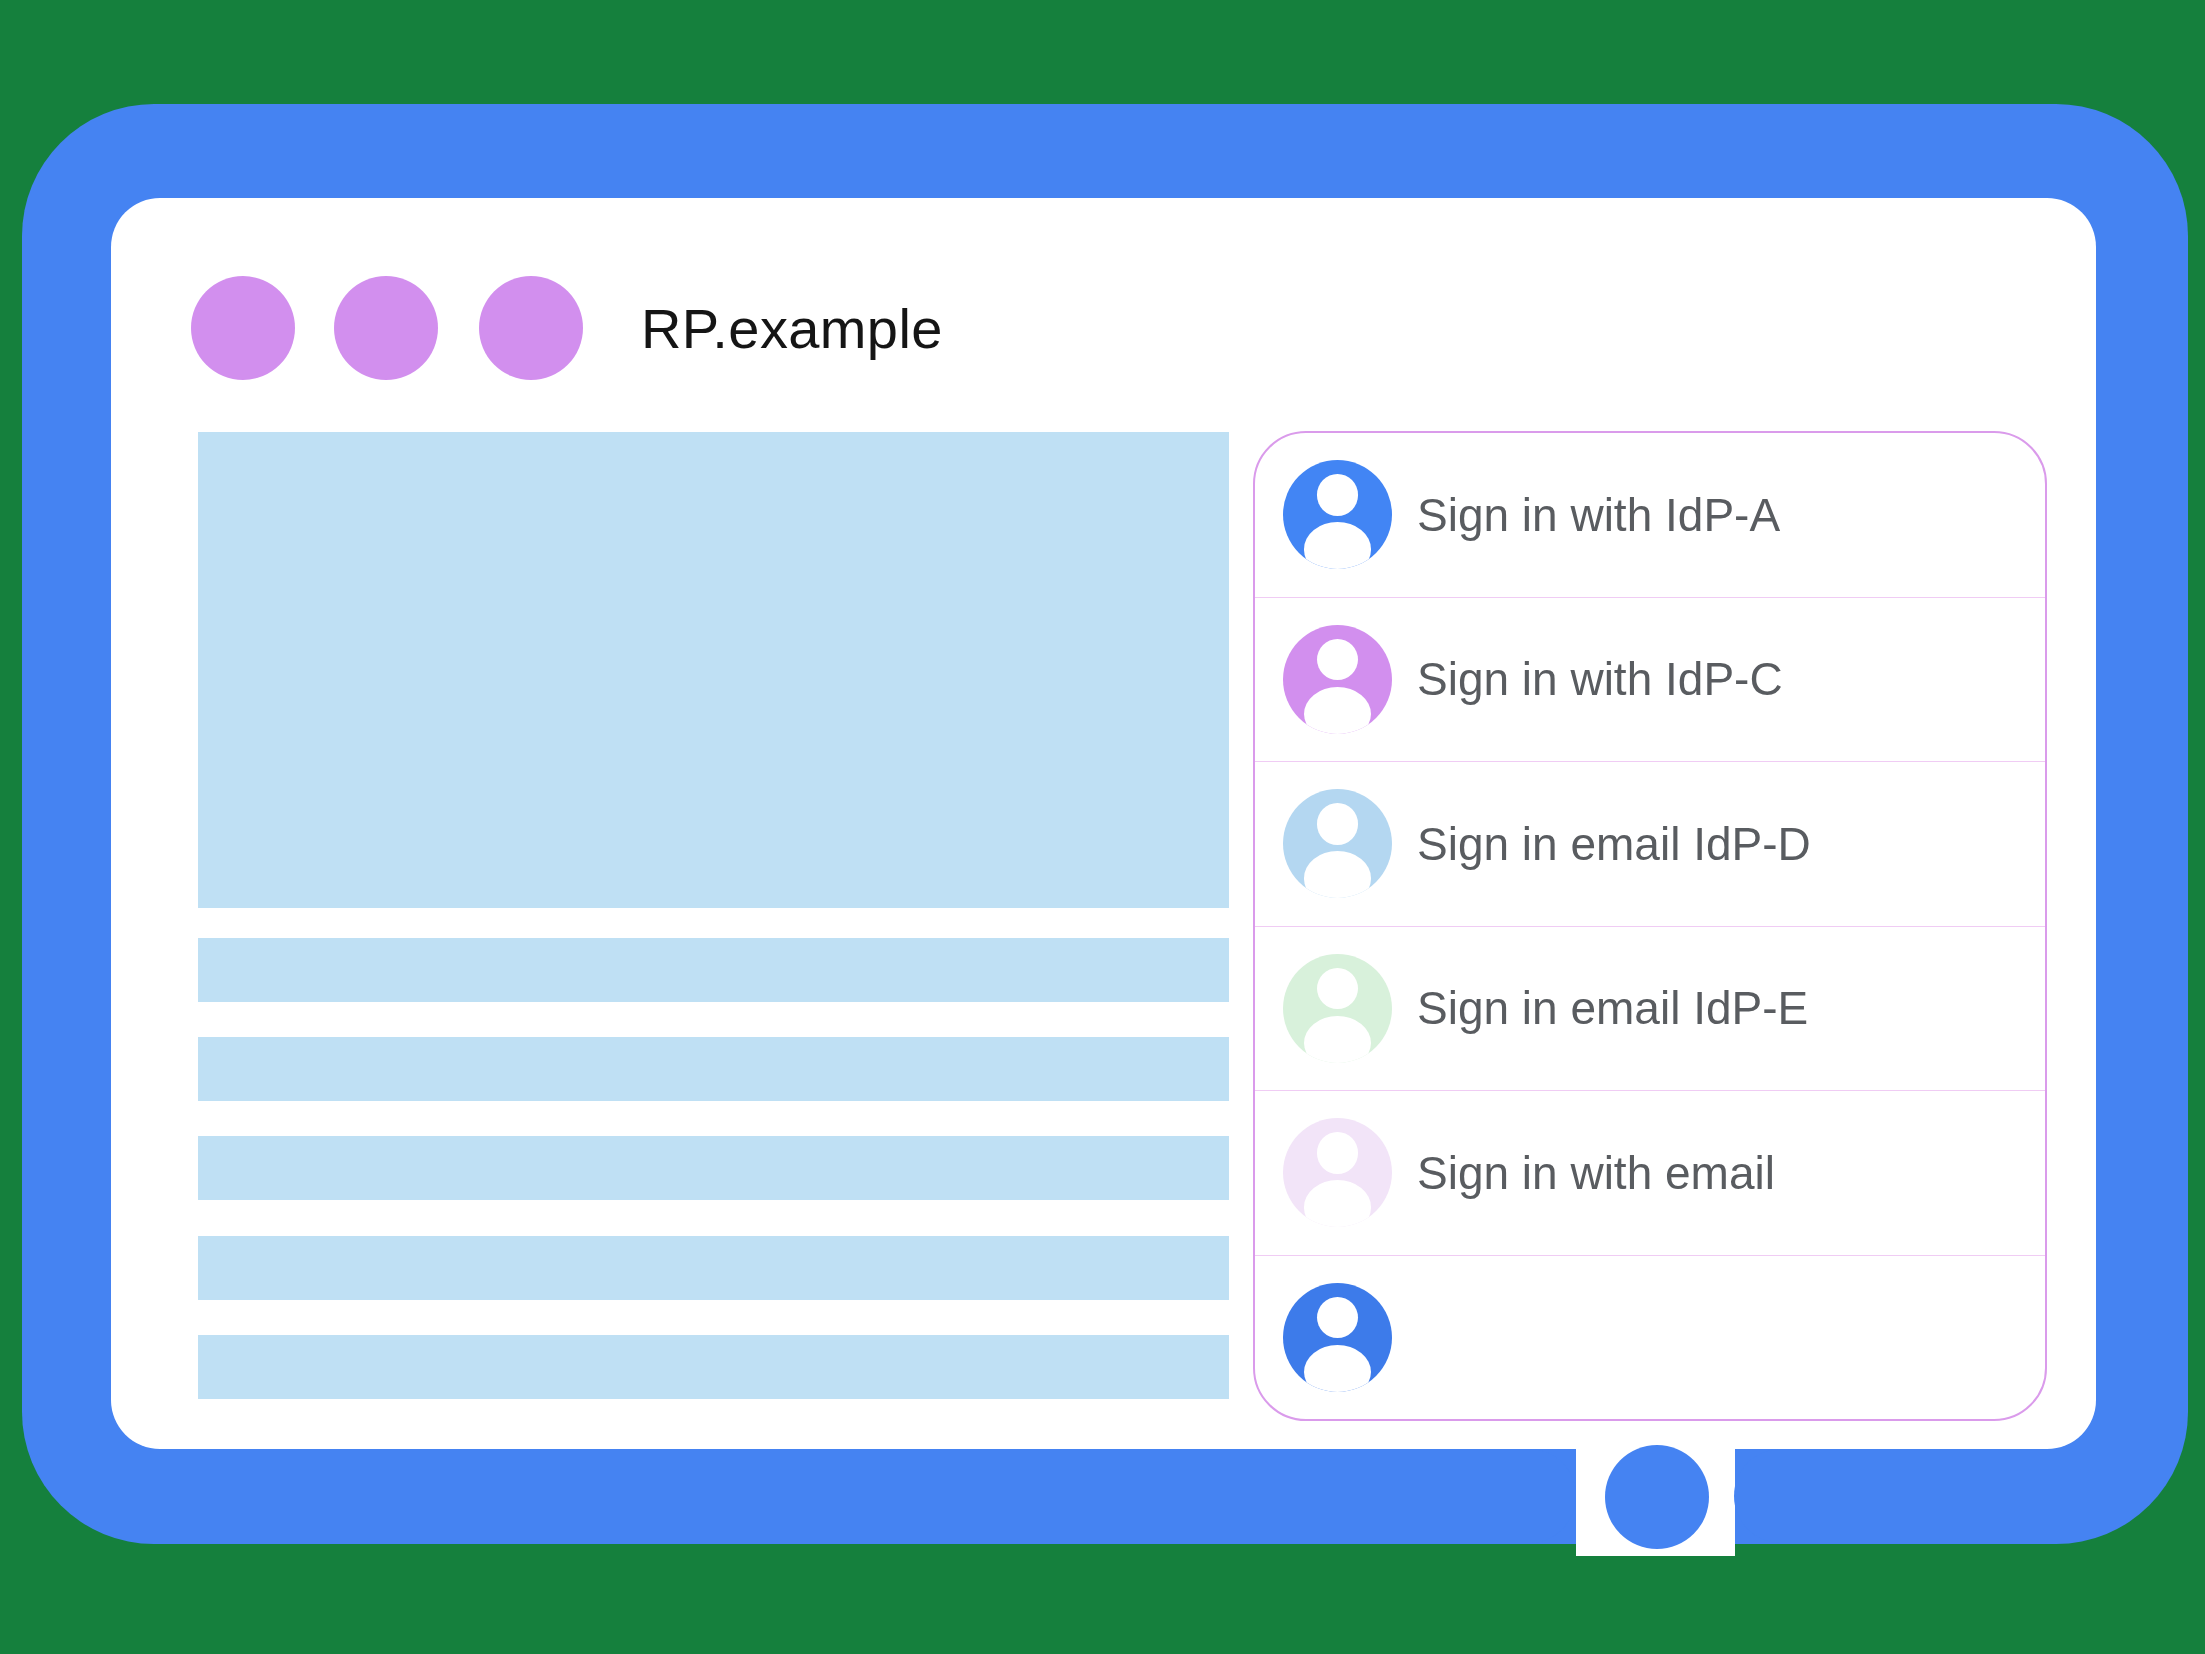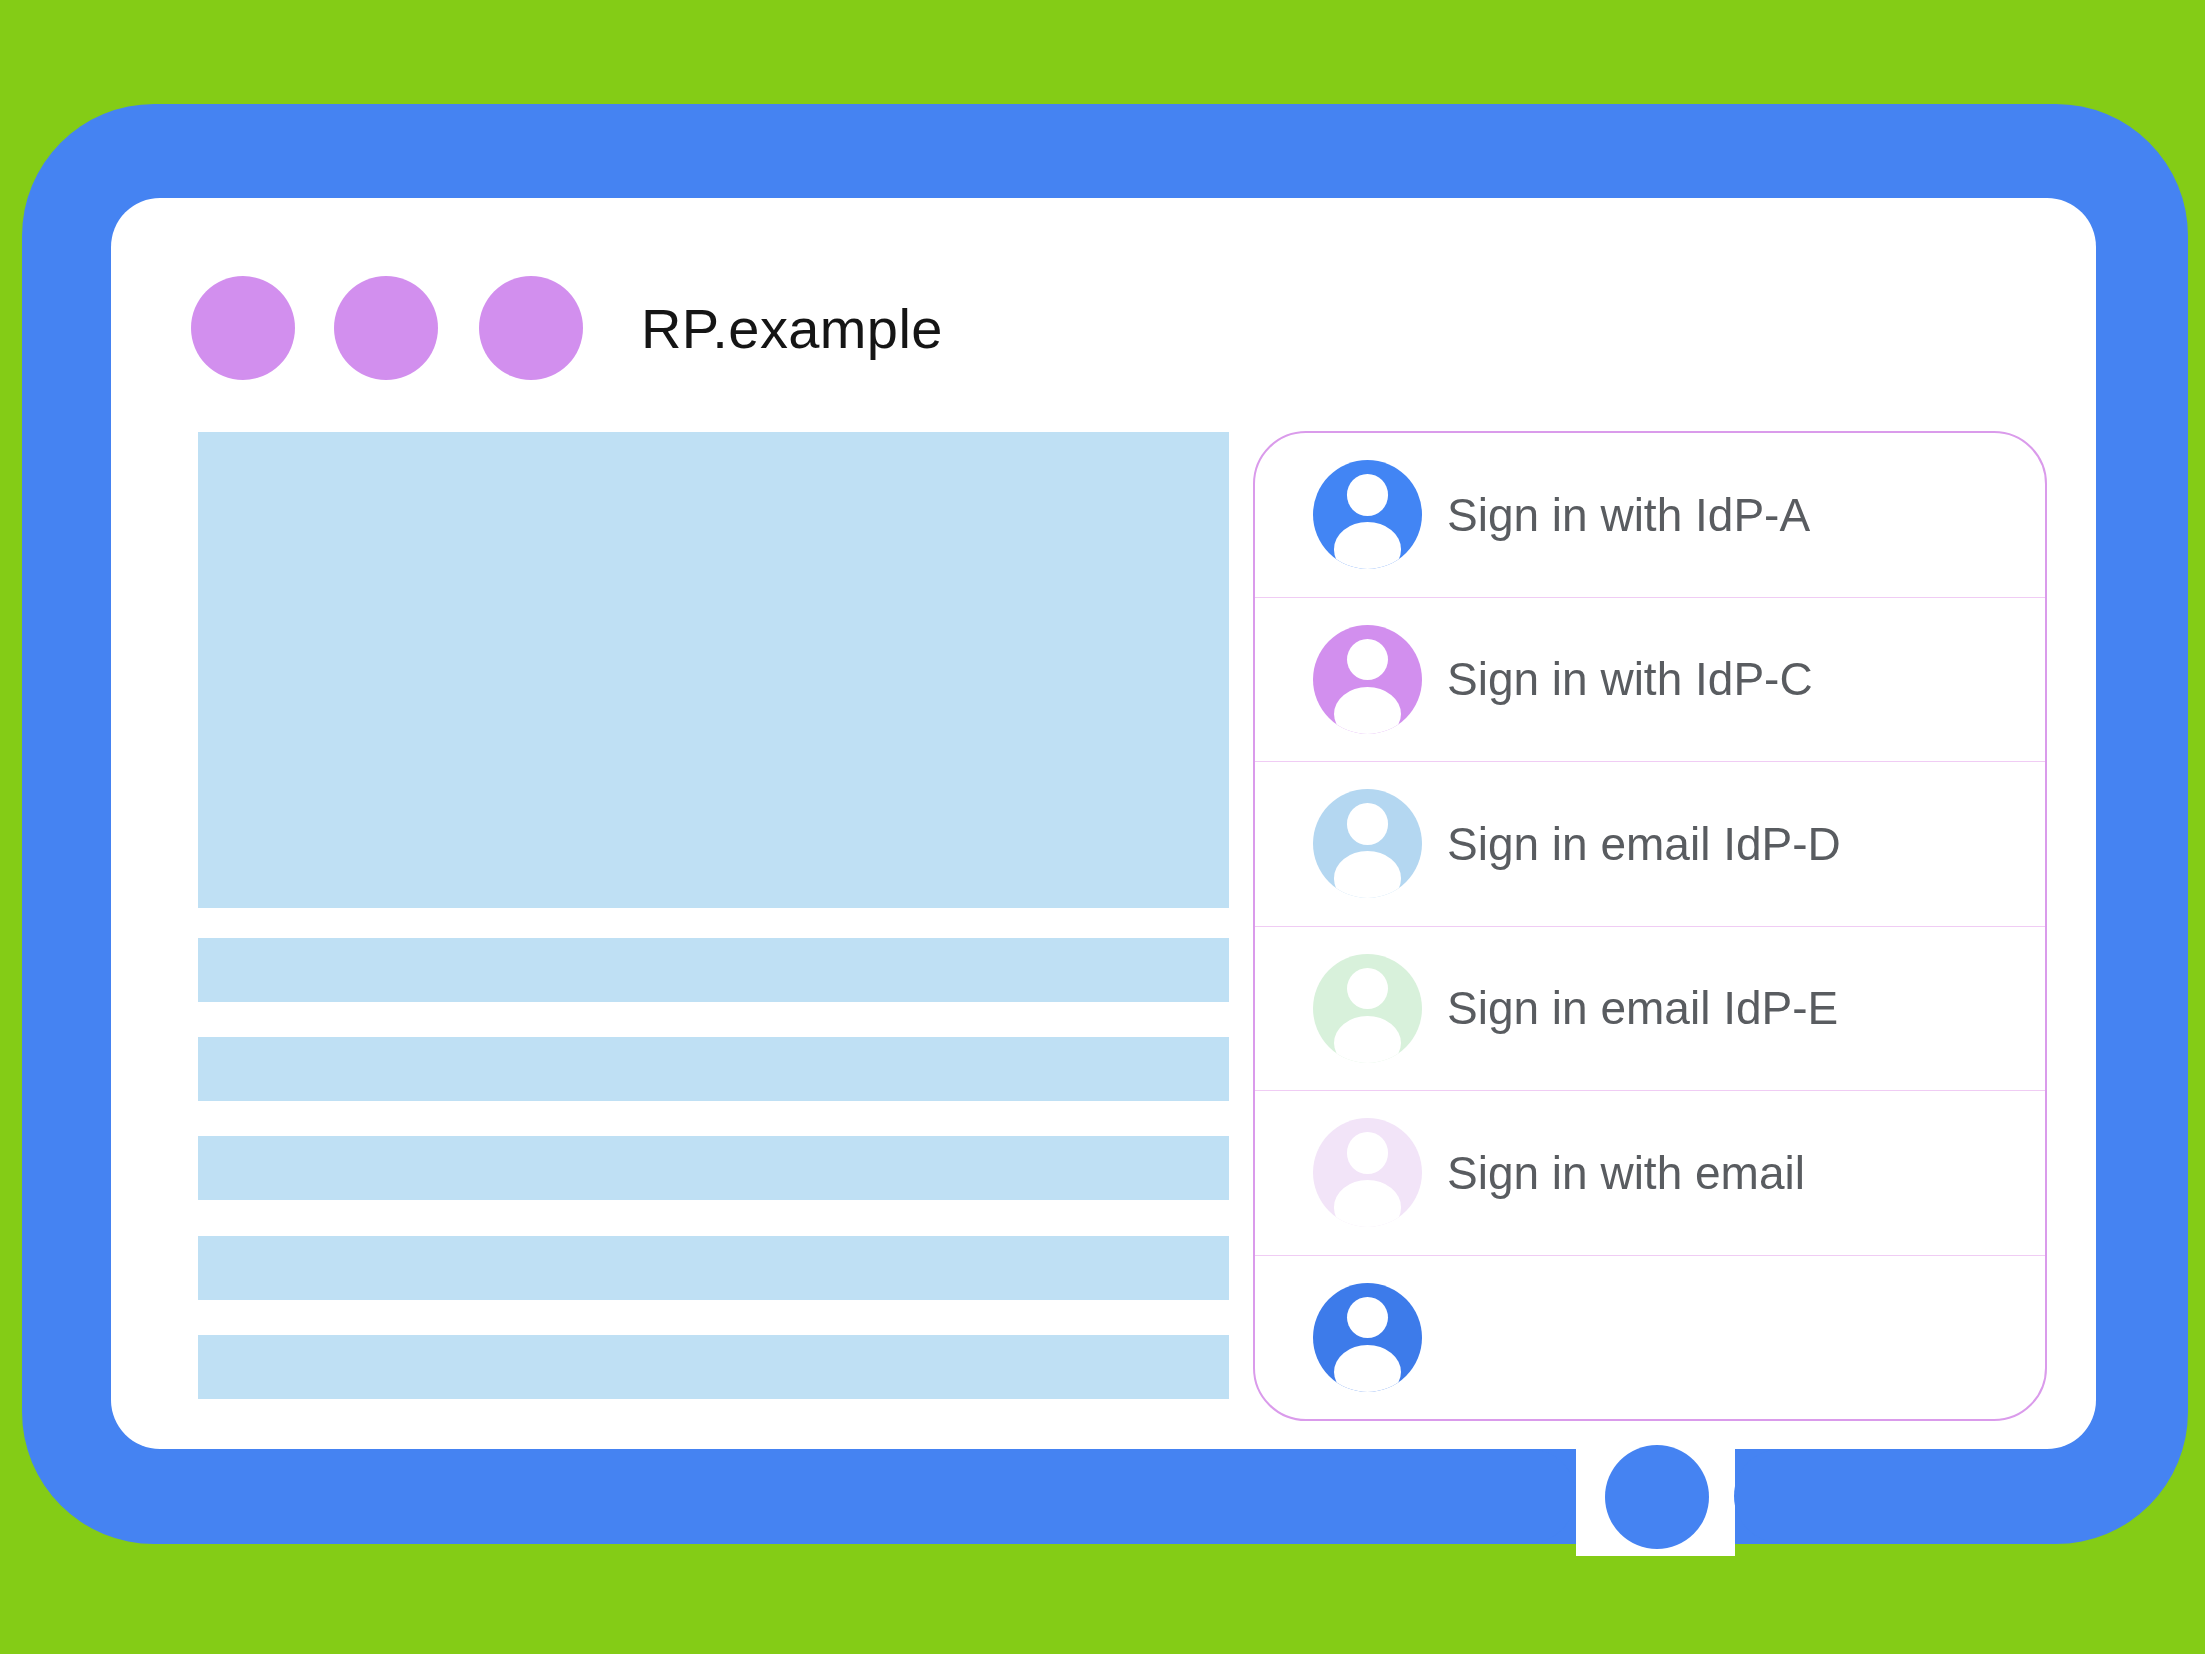--- a/index.html
+++ b/index.html
@@ -1,17 +1,17 @@
 <!DOCTYPE html>
 <html style="font-size:14px"><head>
 <meta charset="utf-8">
 <style>
   html,body{margin:0;padding:0;background:#ffffff;}
   *{box-sizing:border-box;font-family:"Liberation Sans",sans-serif;}
-  .canvas{position:relative;width:2206px;height:1654px;background:#84cc16;overflow:hidden;}
+  .canvas{position:relative;width:2206px;height:1654px;background:#15803d;overflow:hidden;}
 
   
   .frame{position:absolute;left:22px;top:104px;width:2166px;height:1440px;
          background:#4583F2;border-radius:132px;}
   .screen{position:absolute;left:111px;top:198px;width:1985px;height:1251px;
           background:#ffffff;border-radius:49px;}
 
   
   .bar-eraser{position:absolute;left:1576px;top:1440px;width:159px;height:116px;background:#ffffff;}
   .cap-left{position:absolute;left:1498px;top:1449px;width:78px;height:94px;
@@ -29,21 +29,21 @@
 
   
   .hero{position:absolute;left:198px;top:432px;width:1031px;height:476px;background:#BFE0F4;}
   .tbar{position:absolute;left:198px;width:1031px;height:64px;background:#BFE0F4;}
   .tbar1{top:938px;} .tbar2{top:1037px;} .tbar3{top:1136px;} .tbar4{top:1236px;} .tbar5{top:1335px;}
 
   
   .panel{position:absolute;left:1253px;top:431px;width:794px;height:990px;
          background:#ffffff;border:2.6px solid #DA9BEB;border-radius:53px;
          display:flex;flex-direction:column;overflow:hidden;}
-  .row{flex:1 1 0;display:flex;align-items:center;padding-left:58px;gap:25px;}
+  .row{flex:1 1 0;display:flex;align-items:center;padding-left:28px;gap:25px;}
   .row + .row{border-top:1.8px solid #F0CCF4;}
   .avatar{position:relative;width:109px;height:109px;border-radius:50%;overflow:hidden;flex:0 0 auto;}
   .avatar .head{position:absolute;left:31%;top:13%;width:38%;height:38%;background:#ffffff;border-radius:50%;}
   .avatar .torso{position:absolute;left:19%;top:57%;width:62%;height:50%;background:#ffffff;border-radius:50%;}
   .row .label{font-size:46px;color:#595C60;font-weight:500;}
 </style>
 </head>
 <body>
 
 <div class="canvas">

